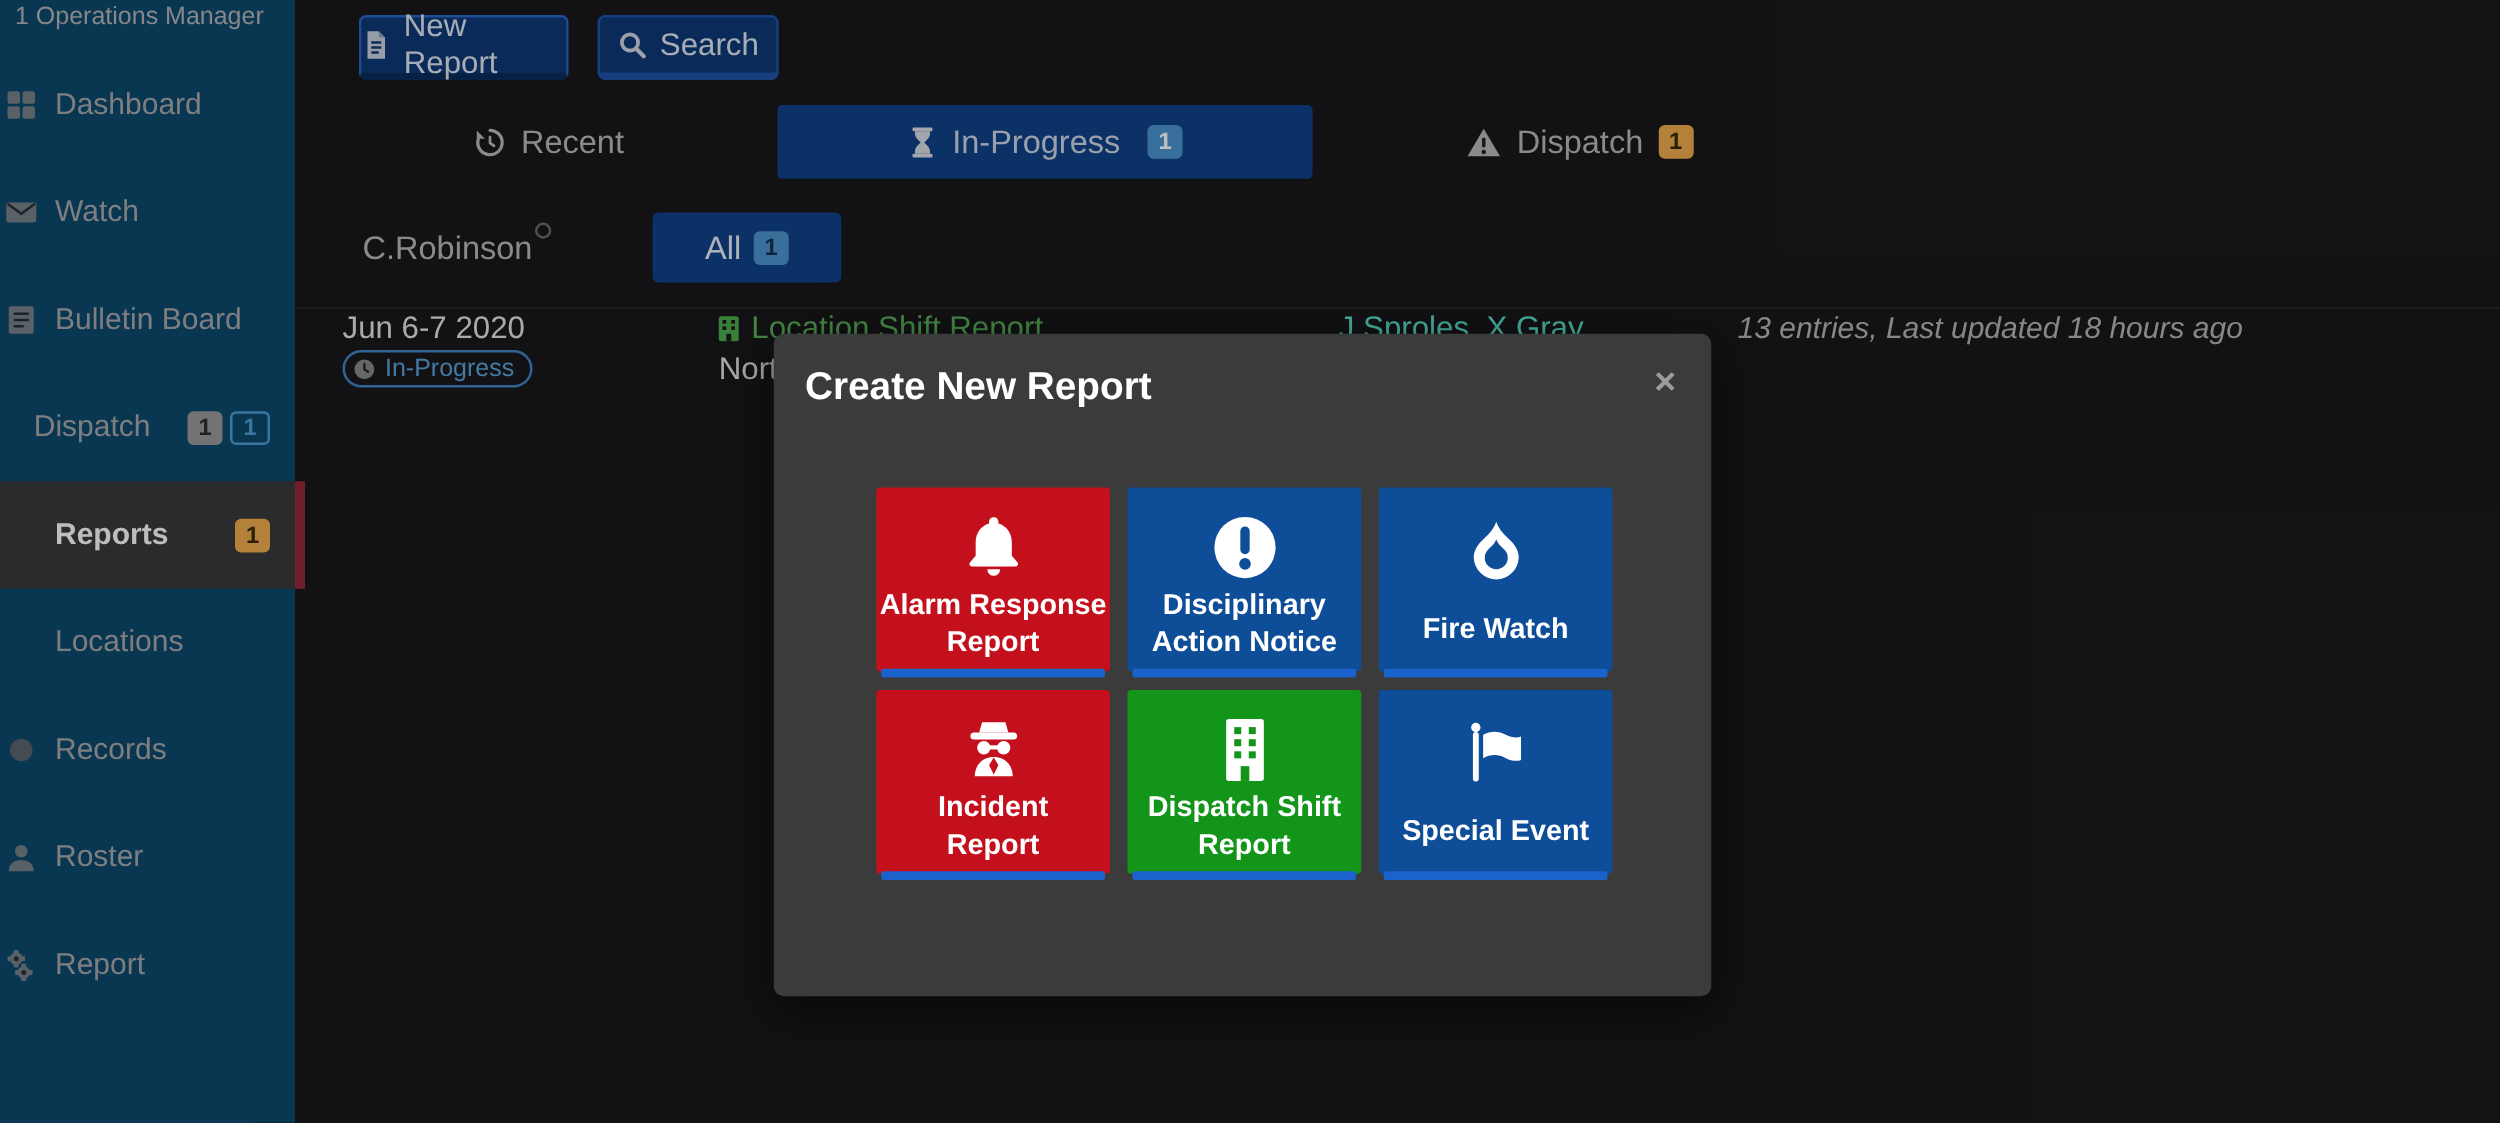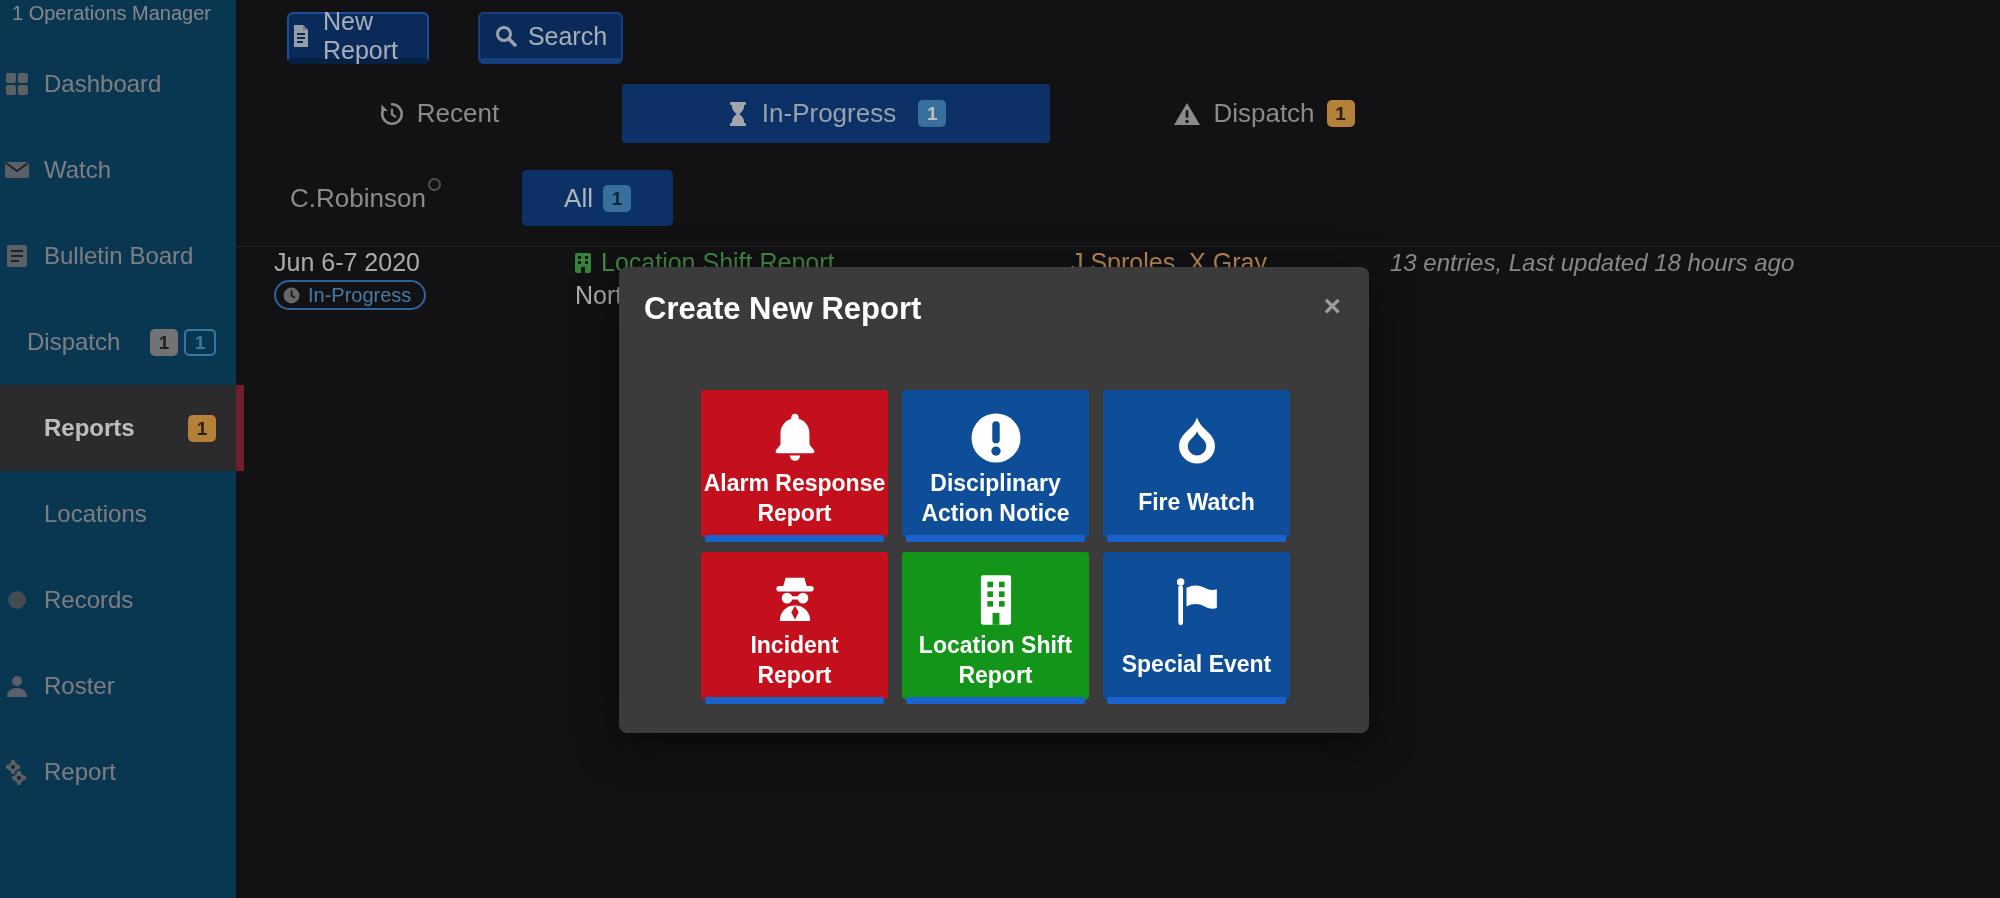--- a/index.html
+++ b/index.html
@@ -21,21 +21,21 @@
   .badge-outline{background:transparent;border:2px solid #4d9fd6;color:#4d9fd6;line-height:23px;height:23px;}
   .badge-amber{background:#f0ad4e;color:#3a2a07;}
   .badge-blue{background:#4c96cf;color:#fff;margin-left:10px;}
   .badge-blue.dark-text{color:#16324d;}
   .side-badges{margin-left:auto;margin-right:20px;display:flex;align-items:center;}
 
   
   .btn-navy{position:absolute;top:12px;height:52px;background:#0e3a78;border:2px solid #2a66c8;
     border-bottom:6px solid #0a2c5c;border-radius:6px;box-sizing:border-box;color:#dfe7f2;
     font-size:25px;display:flex;align-items:center;justify-content:center;gap:10px;cursor:pointer;}
-  #btn-new-report{left:287px;width:142px;}
+  #btn-new-report{left:287px;width:168px;}
   #btn-search{left:478px;width:145px;border-color:#1d55a8;}
 
   
   .tab{position:absolute;top:84px;height:59px;display:flex;align-items:center;justify-content:center;
     gap:12px;color:#b9b9bc;font-size:26px;cursor:pointer;box-sizing:border-box;}
   #tab-recent{left:236px;width:386px;padding-left:20px;}
   #tab-inprogress{left:622px;width:428px;background:#114288;border-radius:4px;color:#ccd6e6;}
   #tab-attention{left:1050px;width:428px;}
 
   
@@ -47,26 +47,26 @@
   #subtab-all{left:522px;width:151px;background:#114288;border-radius:5px;color:#e8eef7;}
 
   
   #row-divider{position:absolute;left:236px;right:0;top:246px;height:1px;background:#2f2f32;}
   #row-date{position:absolute;left:274px;top:248px;font-size:25px;color:#e3e3e5;}
   #row-pill{position:absolute;left:274px;top:280px;height:30px;border:2px solid #3f85c9;border-radius:16px;
     display:flex;align-items:center;gap:7px;padding:0 13px 0 6px;color:#5aa3dd;font-size:20px;box-sizing:border-box;}
   #row-type{position:absolute;left:573px;top:248px;display:flex;align-items:center;gap:8px;
     font-size:25px;color:#5cb85c;cursor:pointer;}
   #row-location{position:absolute;left:575px;top:281px;font-size:25px;color:#e3e3e5;}
-  #row-officers{position:absolute;left:1071px;top:248px;font-size:25px;color:#fdba74;}
+  #row-officers{position:absolute;left:1071px;top:248px;font-size:25px;color:#5eead4;}
   #row-meta{position:absolute;left:1390px;top:249px;font-size:24px;font-style:italic;color:#b5b5b8;}
 
   
   #backdrop{position:absolute;left:0;top:0;width:2000px;height:898px;background:rgba(0,0,0,0.25);z-index:10;}
-  #modal{position:absolute;left:619px;top:267px;width:750px;height:466px;background:#3b3b3b;border-radius:8px;
+  #modal{position:absolute;left:619px;top:267px;width:750px;height:530px;background:#3b3b3b;border-radius:8px;
     box-shadow:0 10px 40px rgba(0,0,0,.6);z-index:20;}
   #modal-title{position:absolute;left:25px;top:24px;font-size:31px;font-weight:600;color:#fff;}
   #modal-close{position:absolute;right:28px;top:22px;font-size:30px;font-weight:700;color:#9c9c9c;cursor:pointer;}
   #tile-grid{position:absolute;left:82px;top:123px;display:grid;grid-template-columns:repeat(3,187px);
     grid-auto-rows:147px;gap:15px 14px;}
   .tile{position:relative;background:var(--tile-bg,#555);border-radius:3px;display:flex;flex-direction:column;
     align-items:center;box-sizing:border-box;padding-top:16px;cursor:pointer;}
   .tile .t-icon{height:70px;display:flex;align-items:center;justify-content:center;}
   .tile .t-label{flex:1;display:flex;align-items:center;justify-content:center;color:#fff;font-size:23px;
     font-weight:600;text-align:center;line-height:1.3;white-space:pre-line;padding-bottom:8px;}
@@ -347,21 +347,21 @@
               <rect x="8" y="4.5" width="2.6" height="2.6"></rect>
               <rect x="13.4" y="4.5" width="2.6" height="2.6"></rect>
               <rect x="8" y="9" width="2.6" height="2.6"></rect>
               <rect x="13.4" y="9" width="2.6" height="2.6"></rect>
               <rect x="8" y="13.5" width="2.6" height="2.6"></rect>
               <rect x="13.4" y="13.5" width="2.6" height="2.6"></rect>
               <rect x="10.4" y="19" width="3.2" height="5.5"></rect>
             </g>
           </svg>
       </span>
-      <span class="t-label">Location Shift
+      <span class="t-label">Dispatch Shift
 Report</span>
       <span class="t-bar"></span>
     </div>
 
     <div class="tile" style="--tile-bg: #0e4d98;">
       <span class="t-icon">
         <svg width="56" height="56" viewBox="0 0 24 24">
             <circle cx="5" cy="3" r="1.6" fill="#fff"></circle>
             <rect x="4" y="4.5" width="2" height="17" rx="1" fill="#fff"></rect>
             <path fill="#fff" d="M7.5 5.5c2.6-1.4 5.2-1.4 7.8 0 2 1.1 3.9 1.1 5.2.6v8c-1.3.5-3.2.5-5.2-.6-2.6-1.4-5.2-1.4-7.8 0z"></path>

